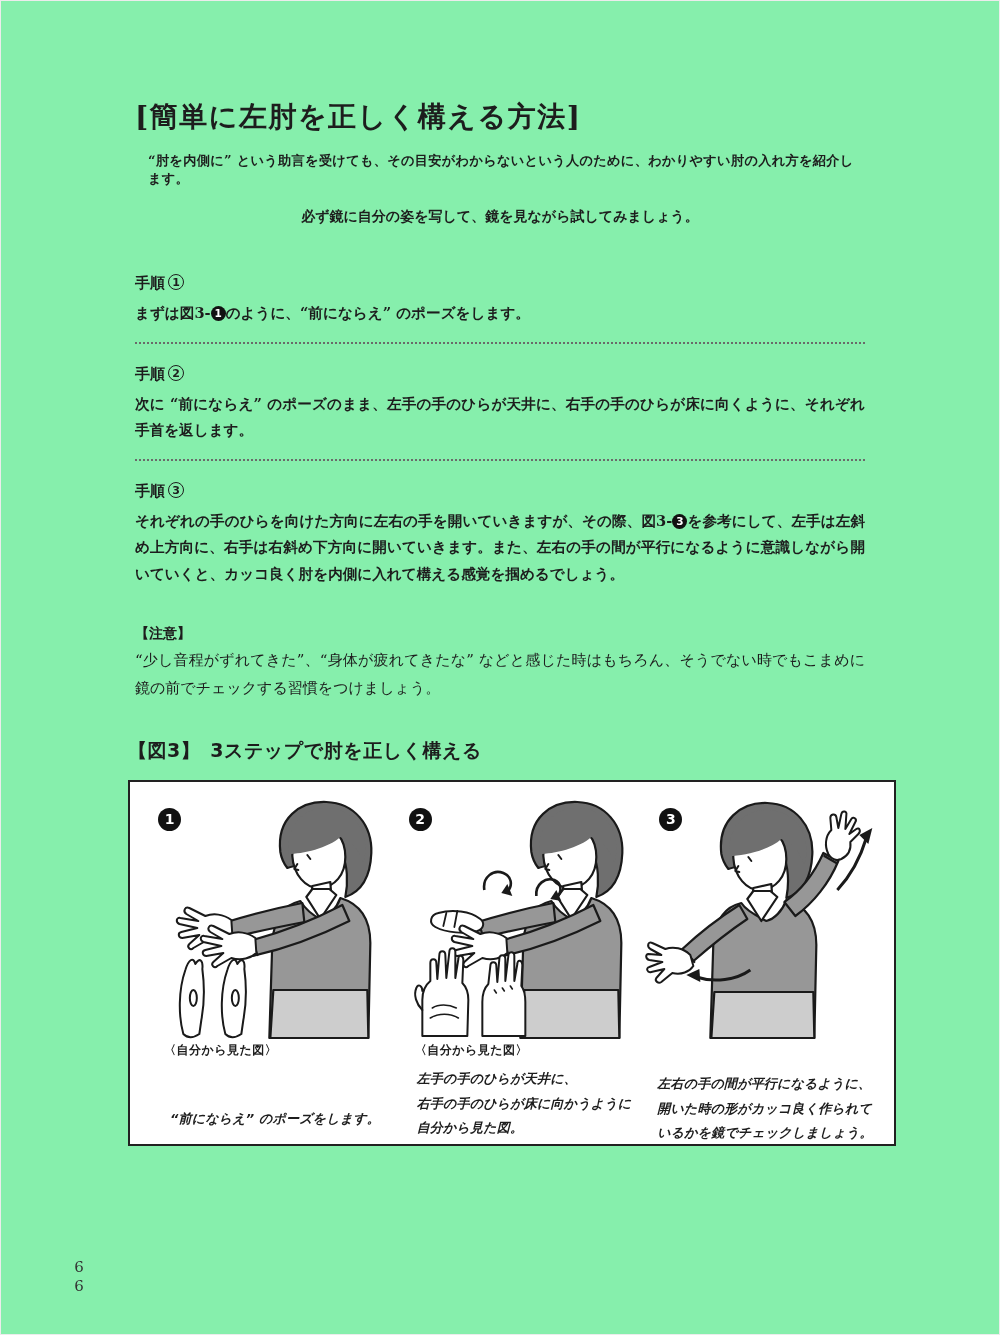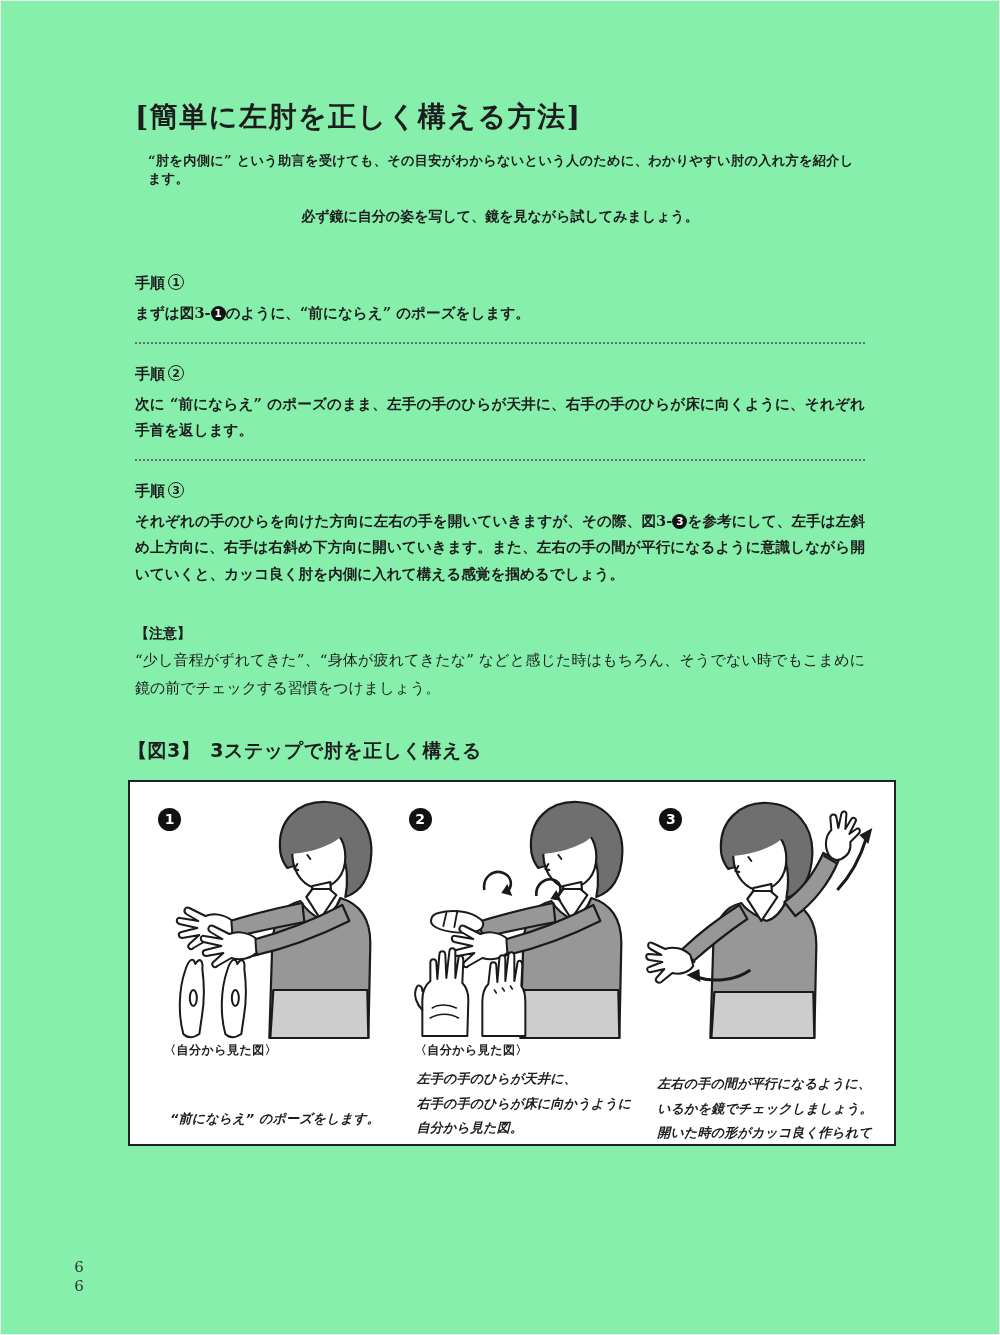--- a/index.html
+++ b/index.html
@@ -225,22 +225,22 @@
           </g>
           <g>
             <path class="arrow-line" stroke-width="3" d="M193,98 C206,84 216,66 222,46"></path>
             <path class="arrow-head" d="M228,36 L215,43 L224,52 Z"></path>
             <path class="arrow-line" stroke-width="3" d="M106,178 C92,188 70,191 52,185"></path>
             <path class="arrow-head" d="M42,183 L55,177 L56,190 Z"></path>
           </g>
         </svg>
         <div class="panel-text">
           <div>左右の手の間が平行になるように、</div>
+          <div>開いた時の形がカッコ良く作られて</div>
           <div>いるかを鏡でチェックしましょう。</div>
-          <div>開いた時の形がカッコ良く作られて</div>
         </div>
       </div>
 
     </div>
   </div>
 
   <div class="page-number">66</div>
 
 </div>
 

